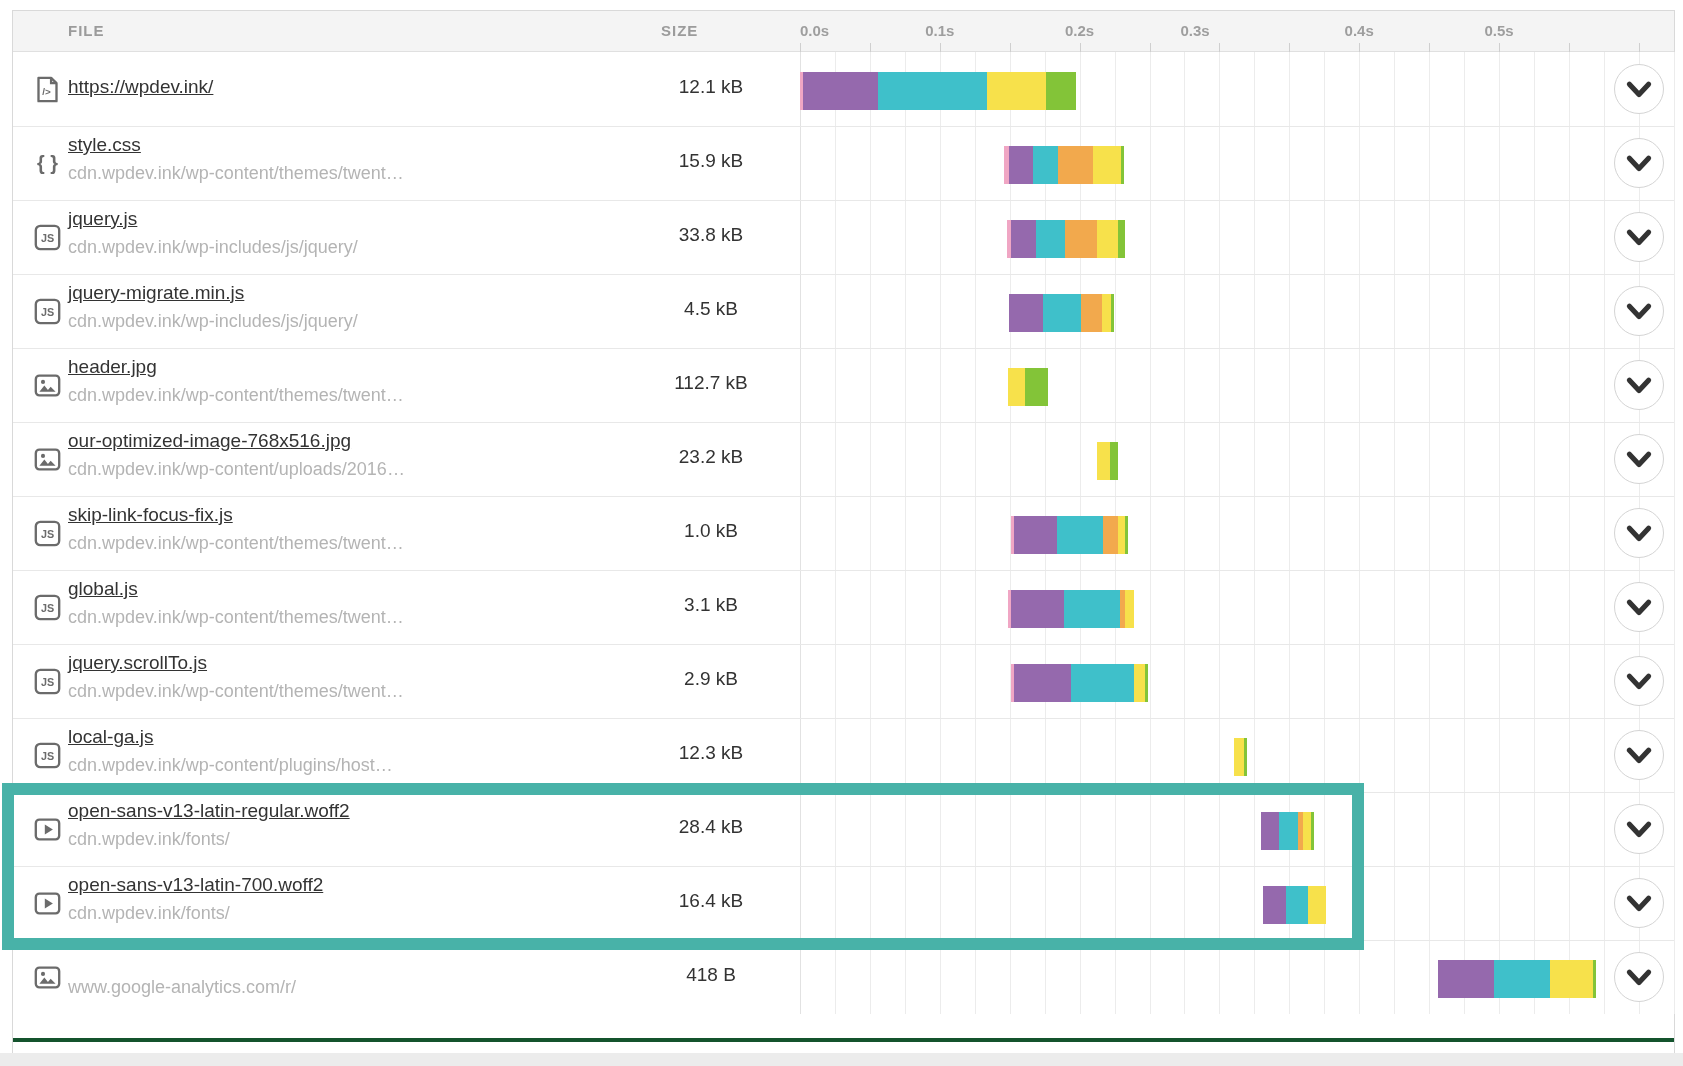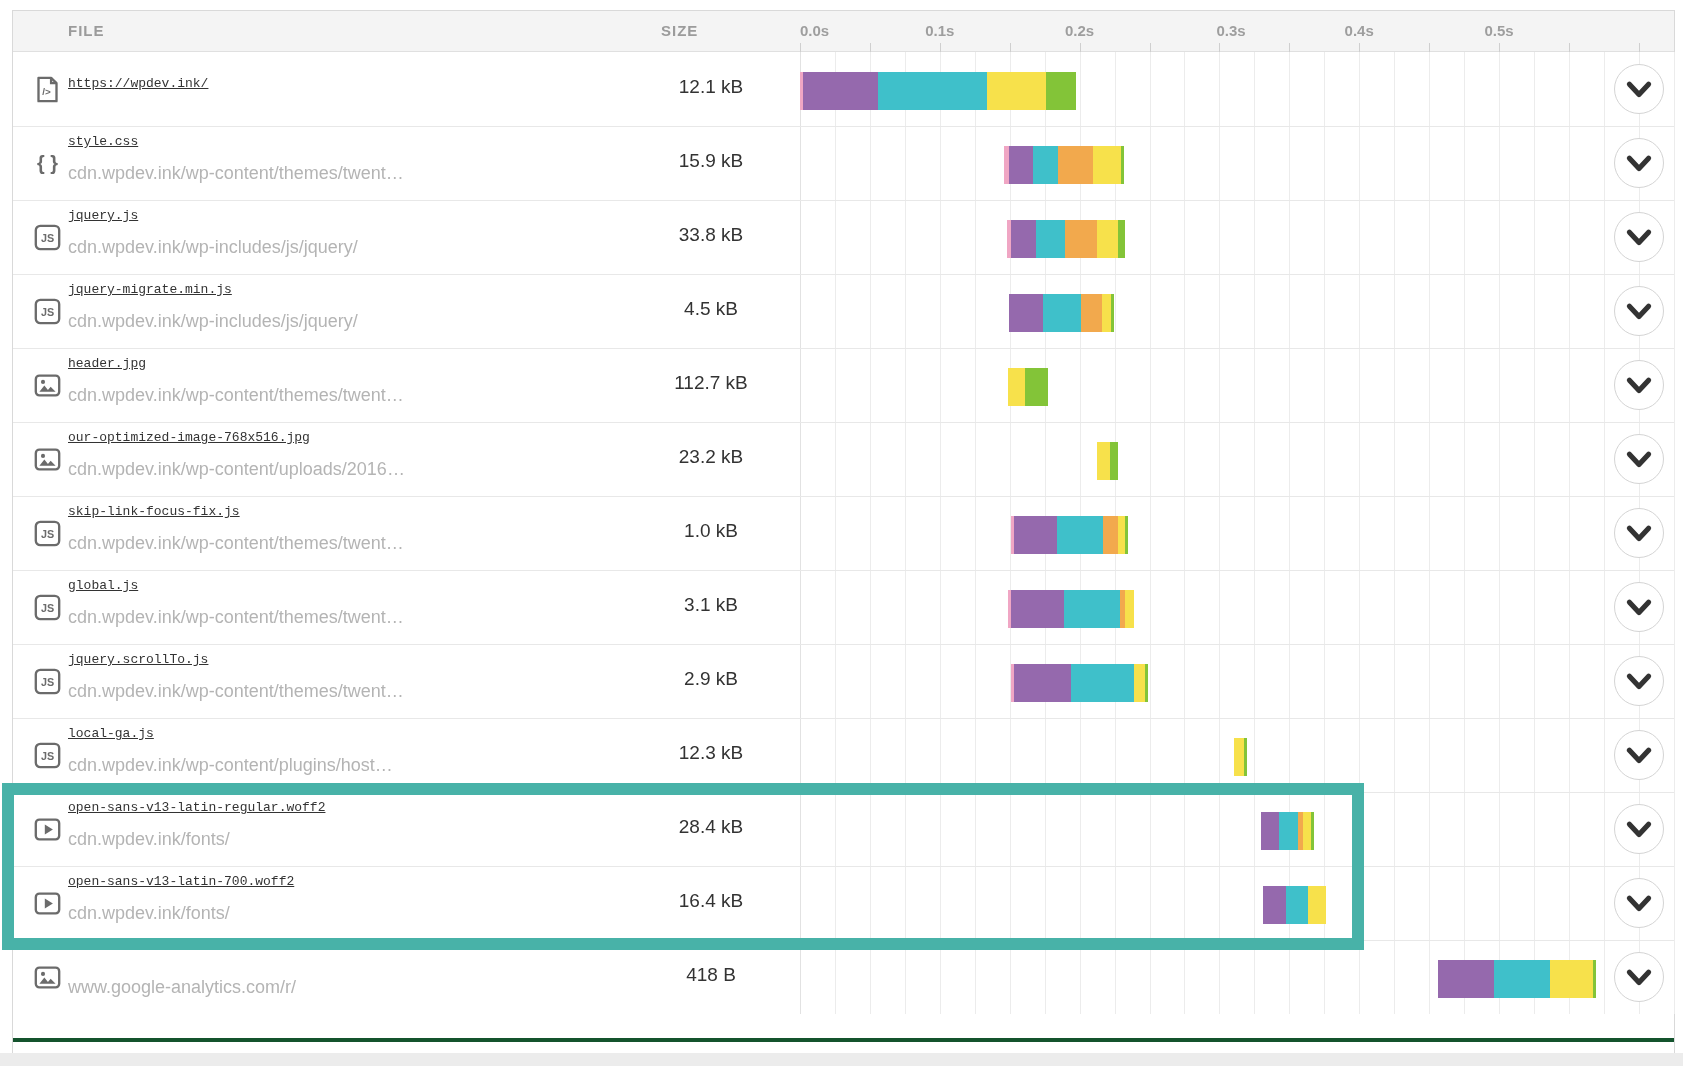--- a/index.html
+++ b/index.html
@@ -23,22 +23,22 @@
     position:absolute;top:11px;font-size:15px;font-weight:bold;color:#9e9e9e;white-space:nowrap;
   }
   .tick{position:absolute;width:1px;height:9px;background:#cfcfcf;top:32px;}
   #rows-layer{position:absolute;left:0;top:41px;width:100%;height:962px;}
   .gridline{position:absolute;top:0;width:1px;height:962px;background:#ececec;}
   .gridline.first{background:#e2e2e2;}
   .row-sep{position:absolute;left:0;width:100%;height:1px;background:#e8e8e8;}
   .row{position:absolute;left:0;width:100%;height:74px;}
   .file-icon{position:absolute;left:21px;top:24px;width:27px;height:27px;color:#6b6b6b;}
   .file-name{
-    position:absolute;left:55px;top:8px;font-size:13px;color:#333;
-    text-decoration:underline;white-space:nowrap;font-family:Liberation Mono, monospace;
+    position:absolute;left:55px;top:8px;font-size:19px;color:#333;
+    text-decoration:underline;white-space:nowrap;
   }
   .file-name.centered{top:24px;}
   .file-url{position:absolute;left:55px;top:37px;font-size:18px;color:#b4b4b4;white-space:nowrap;}
   .file-size{position:absolute;left:628px;top:24px;width:140px;font-size:19px;color:#333;text-align:center;}
   .bar{position:absolute;top:20px;height:38px;}
   .seg{position:absolute;top:0;height:38px;}
   .expander{
     position:absolute;left:1601px;top:12px;width:50px;height:50px;border-radius:50%;
     background:#fff;border:1px solid #d4d4d4;box-sizing:border-box;cursor:pointer;
   }
@@ -58,21 +58,21 @@
 
 <div id="root">
   <div id="panel">
     <div id="hdr">
       <div class="hdr-label" style="left:55px;">FILE</div>
       <div class="hdr-label" style="left:648px;width:100px;text-align:left;">SIZE</div>
       <div id="time-axis">
           <div class="time-label" style="left: 787px;">0.0s</div>
           <div class="time-label" style="left: 926.8px; transform: translateX(-50%);">0.1s</div>
           <div class="time-label" style="left: 1066.6px; transform: translateX(-50%);">0.2s</div>
-          <div class="time-label" style="left: 1218px; transform: translateX(-50%);">0.3s</div>
+          <div class="time-label" style="left: 1182px; transform: translateX(-50%);">0.3s</div>
           <div class="time-label" style="left: 1346.2px; transform: translateX(-50%);">0.4s</div>
           <div class="time-label" style="left: 1486px; transform: translateX(-50%);">0.5s</div>
           <div class="tick" style="left: 787px;"></div>
           <div class="tick" style="left: 856.9px;"></div>
           <div class="tick" style="left: 926.8px;"></div>
           <div class="tick" style="left: 996.7px;"></div>
           <div class="tick" style="left: 1066.6px;"></div>
           <div class="tick" style="left: 1136.5px;"></div>
           <div class="tick" style="left: 1206.4px;"></div>
           <div class="tick" style="left: 1276.3px;"></div>

